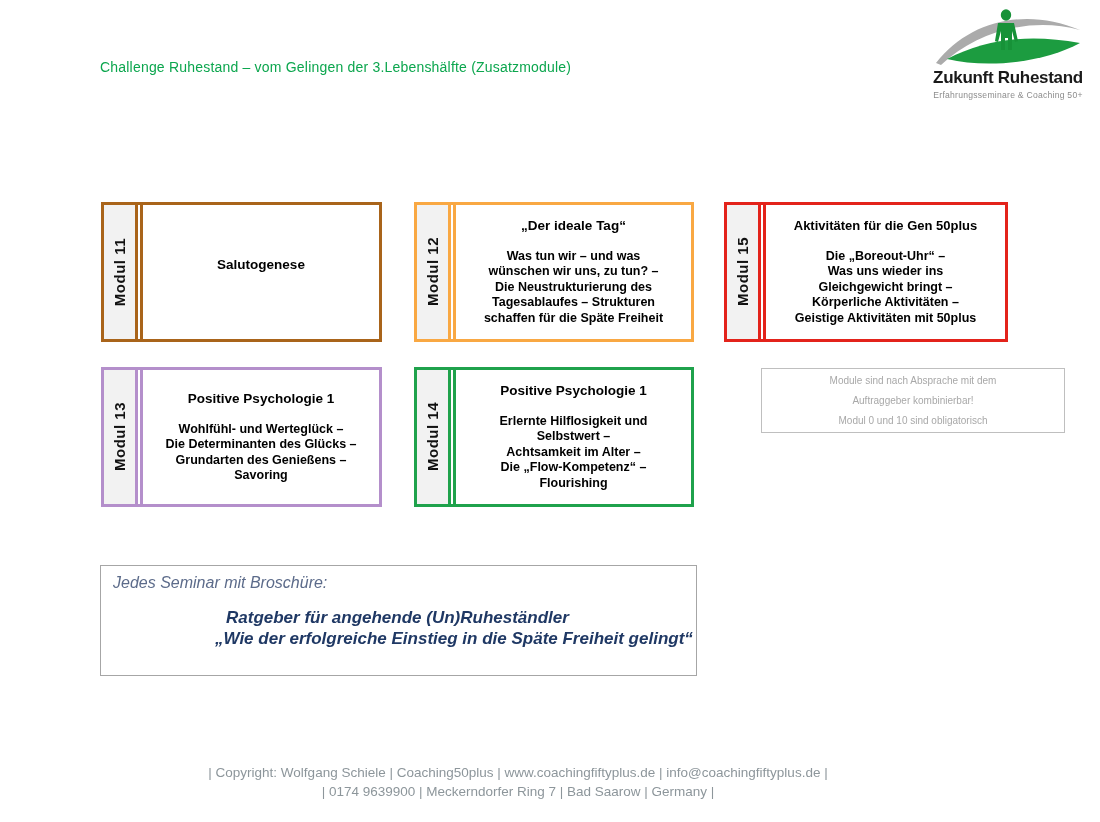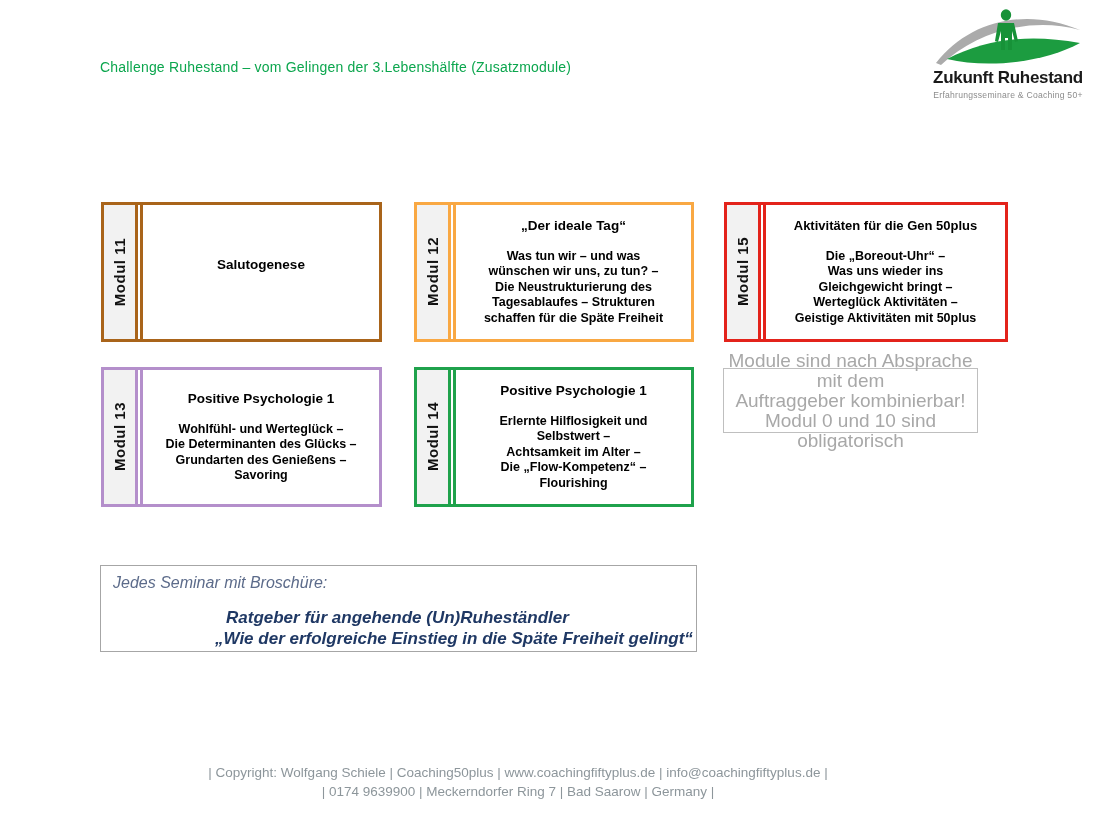--- a/index.html
+++ b/index.html
@@ -45,29 +45,29 @@
 
   #module-11 { left:101px; top:202px; width:281px; height:140px; }
   #module-12 { left:414px; top:202px; width:280px; height:140px; }
   #module-15 { left:724px; top:202px; width:284px; height:140px; }
   #module-13 { left:101px; top:367px; width:281px; height:140px; }
   #module-14 { left:414px; top:367px; width:280px; height:140px; }
   #module-15 .module-title { font-size:13px; }
 
   
   .note-box {
-    position:absolute; left:723px; top:368px; width:255px; height:65px;
+    position:absolute; left:761px; top:368px; width:304px; height:65px;
     border:1px solid #BFBFBF; color:#A8A8A8;
     display:flex; align-items:center; justify-content:center;
-    text-align:center; font-size:19px; line-height:20px; white-space:pre-line;
+    text-align:center; font-size:10px; line-height:20px; white-space:pre-line;
   }
 
   
   .brochure-box {
-    position:absolute; left:100px; top:565px; width:597px; height:87px;
+    position:absolute; left:100px; top:565px; width:597px; height:111px;
     border:1px solid #A6A6A6; padding:8px 12px;
     font-style:italic;
   }
   .brochure-intro { color:#5C6B8A; font-size:16px; }
   .brochure-line1 { color:#1F3864; font-weight:700; font-size:17px; margin:16px 0 0 113px; white-space:nowrap; }
   .brochure-line2 { color:#1F3864; font-weight:700; font-size:17px; margin:1px 0 0 102px; white-space:nowrap; }
 
   
   .footer {
     position:absolute; left:0; top:763px; width:1036px;
@@ -118,21 +118,21 @@
 
 <div class="module" id="module-15" style="--c: #E3231B;">
   <div class="module-label">
     <span>Modul 15</span>
   </div>
   <div class="module-content">
     <div class="module-title">Aktivitäten für die Gen 50plus</div>
     <div class="module-body">Die „Boreout-Uhr“ –
 Was uns wieder ins
 Gleichgewicht bringt –
-Werteglück Aktivitäten –
+Körperliche Aktivitäten –
 Geistige Aktivitäten mit 50plus</div>
   </div>
 </div>
 
 <div class="module" id="module-13" style="--c: #B48FCB;">
   <div class="module-label">
     <span>Modul 13</span>
   </div>
   <div class="module-content">
     <div class="module-title">Positive Psychologie 1</div>

